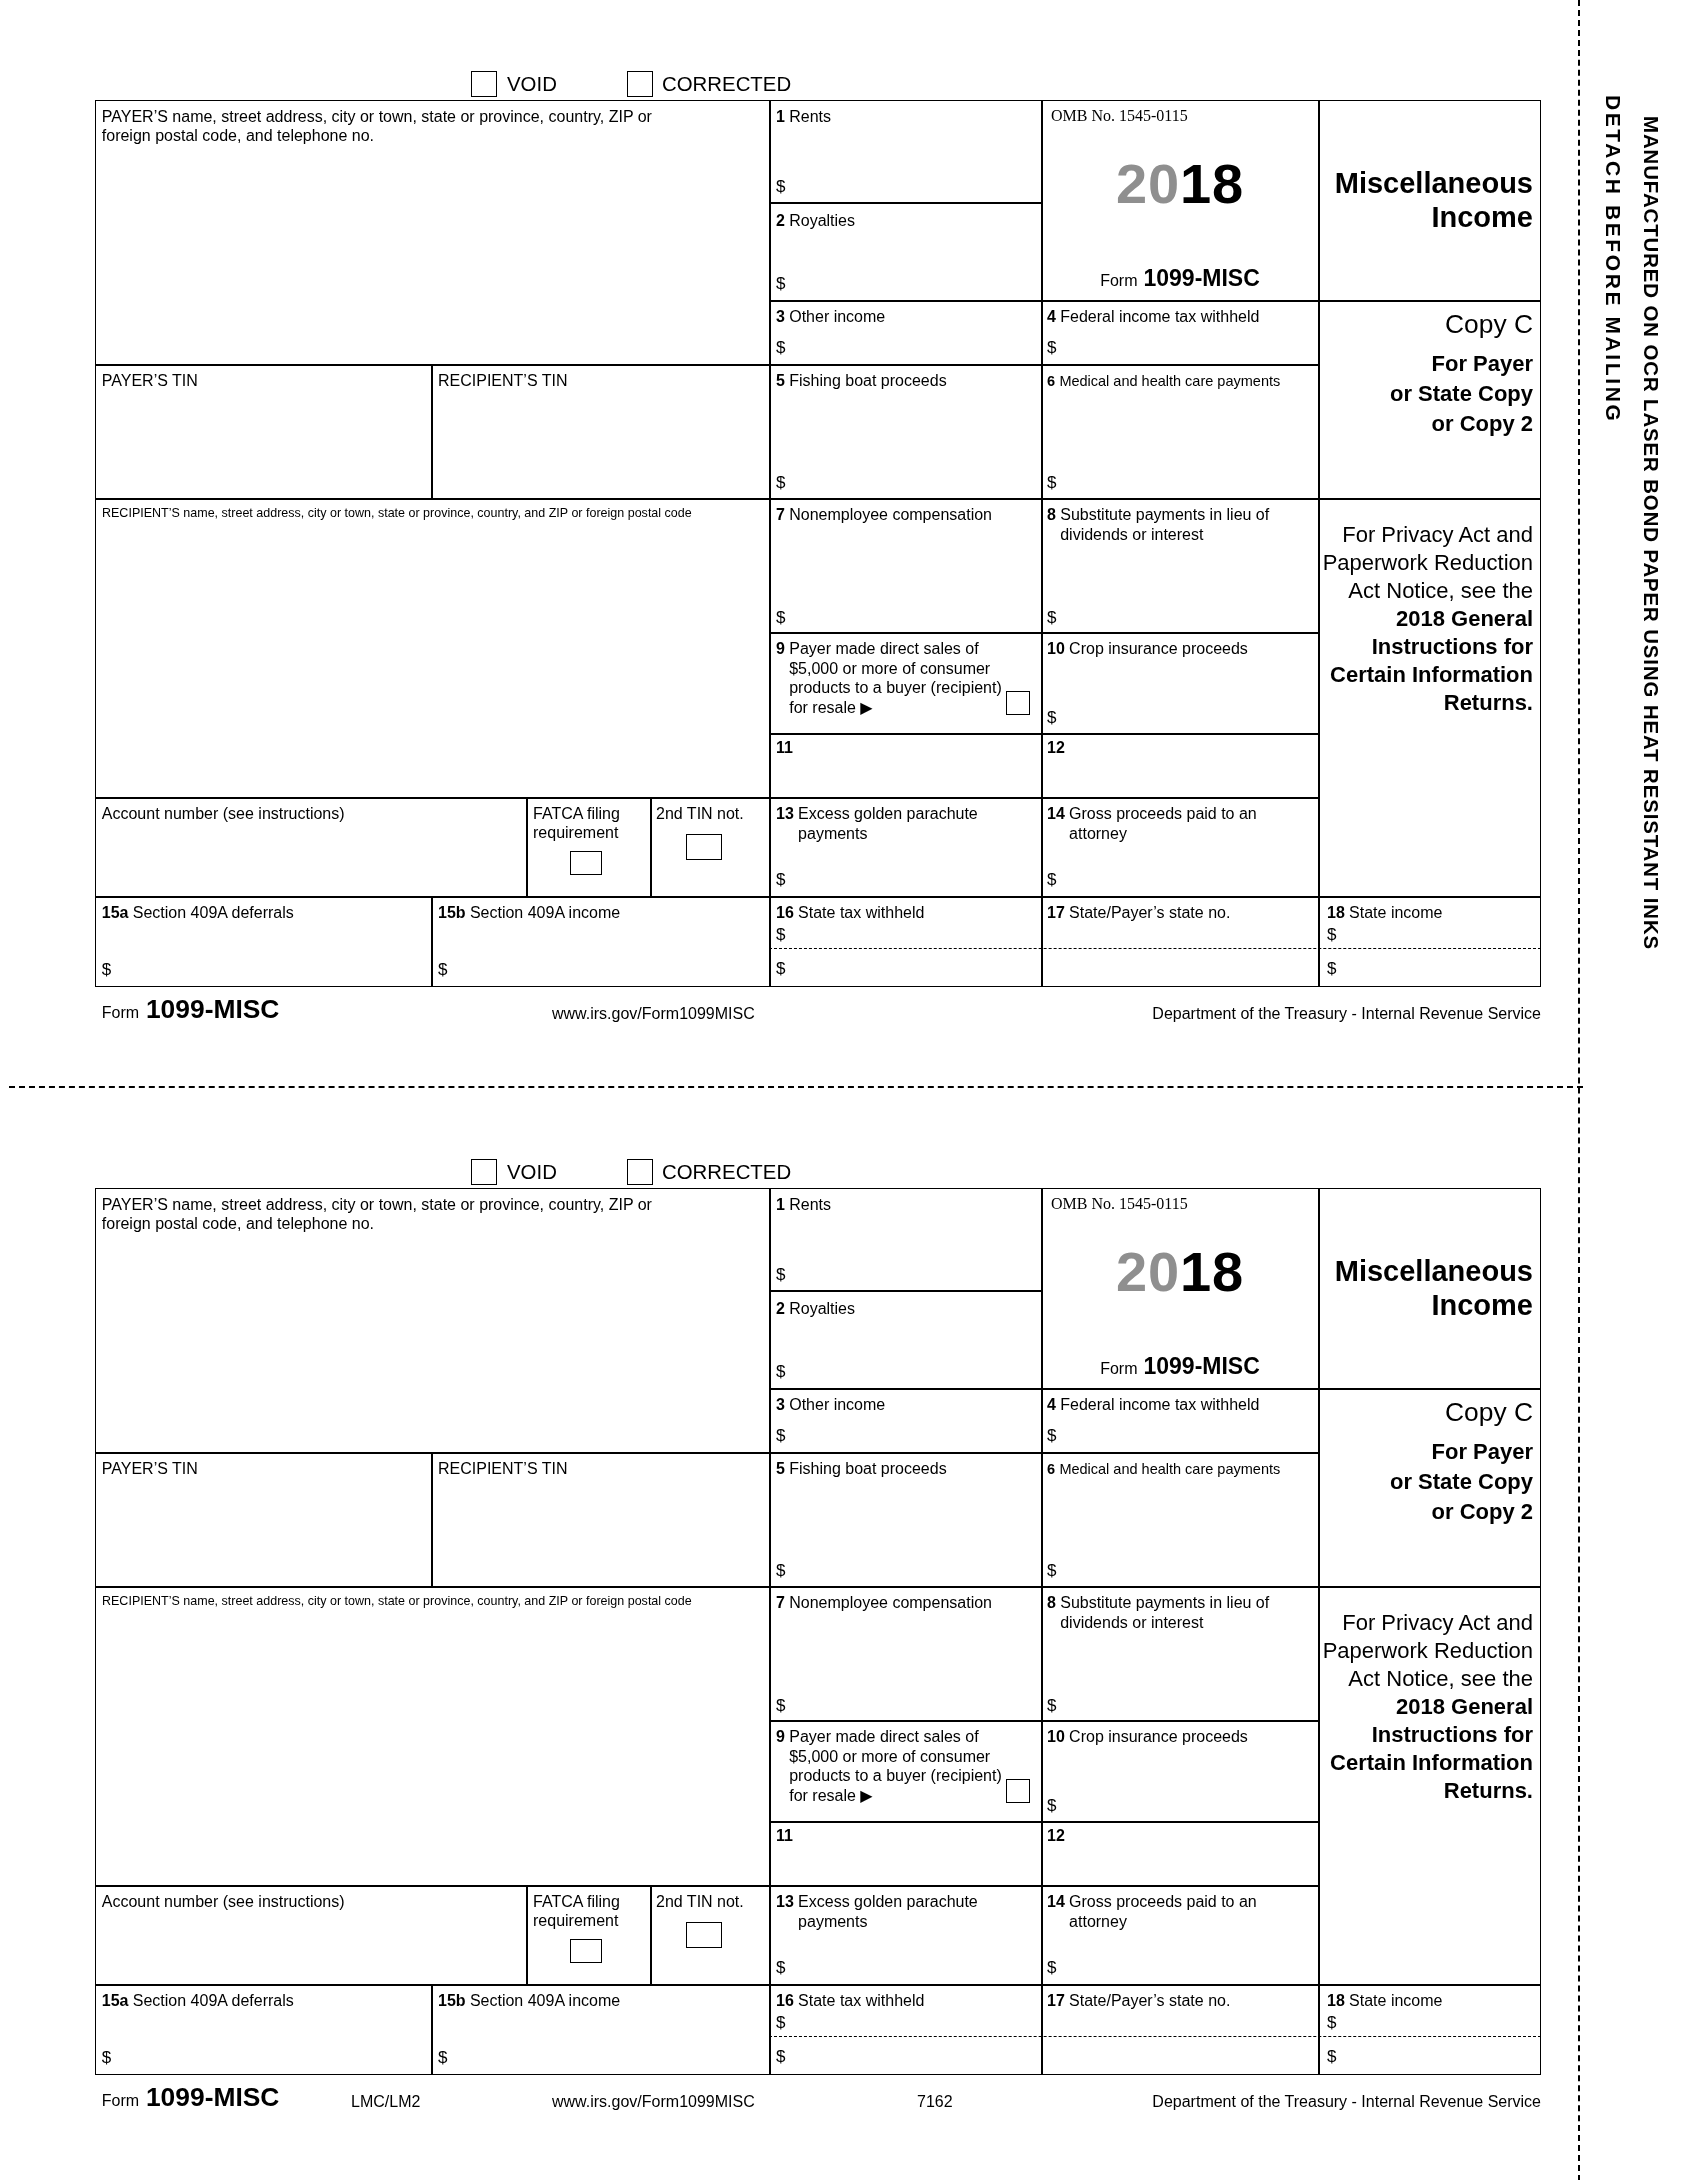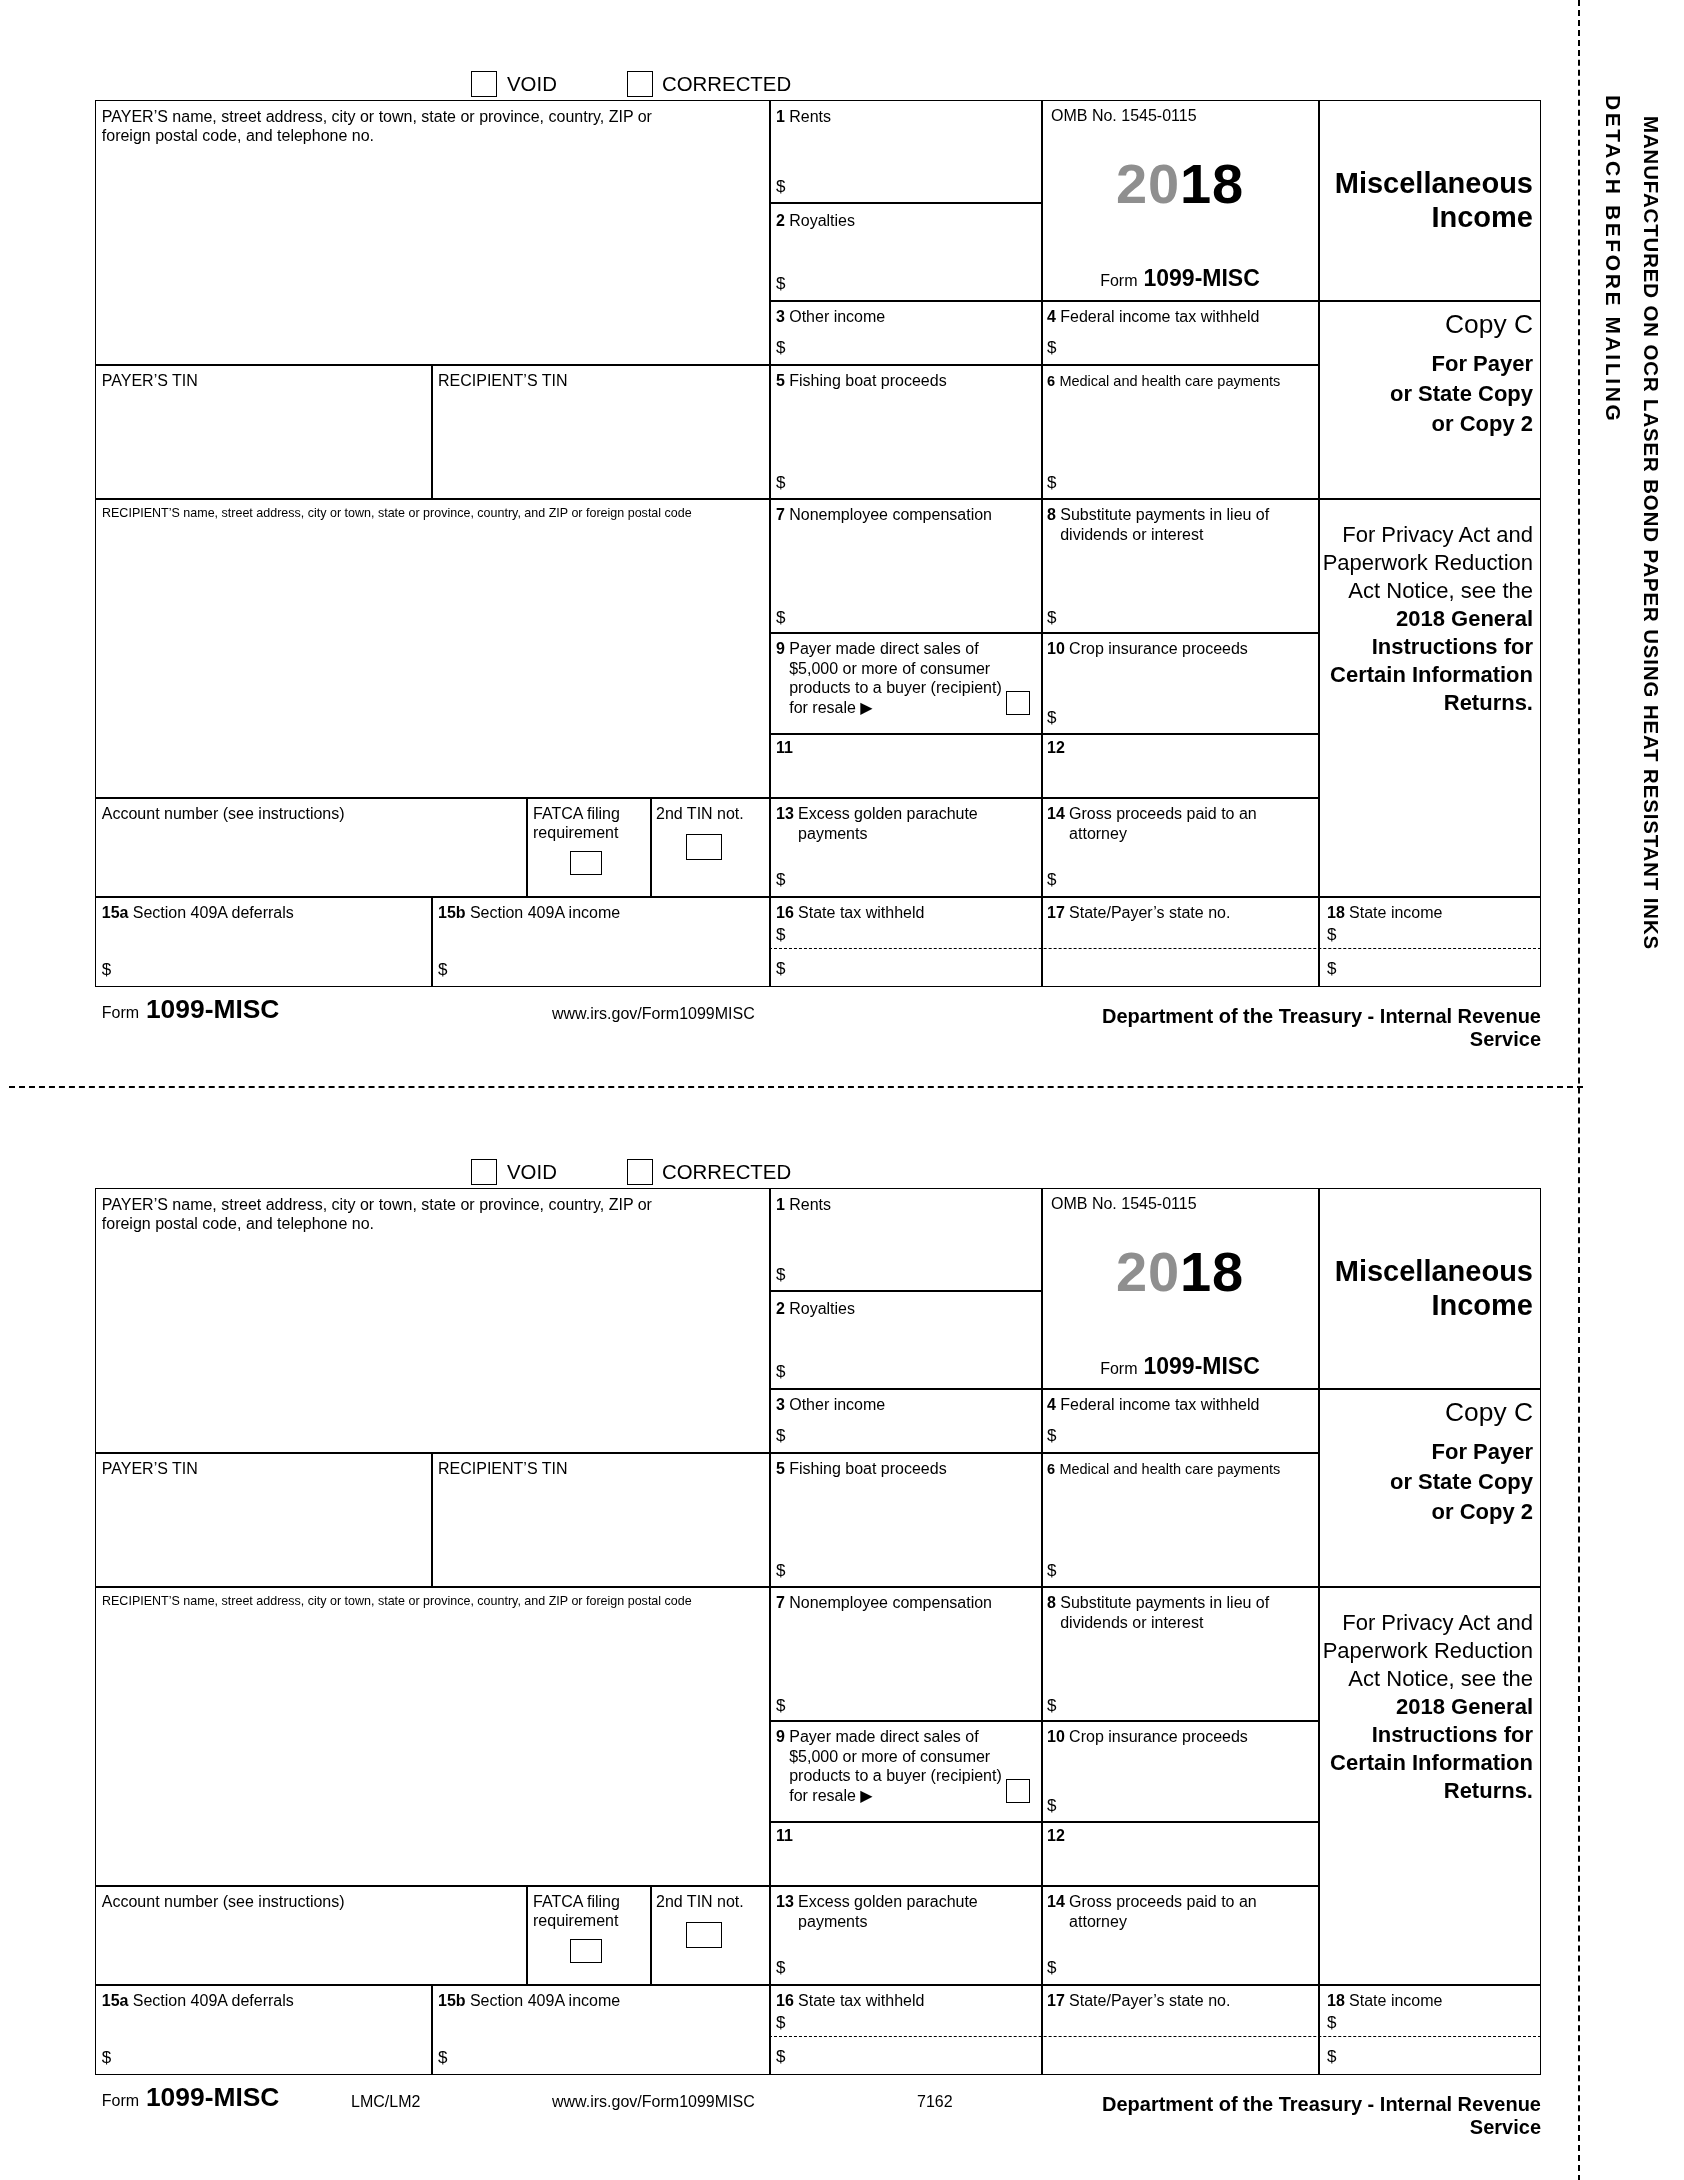--- a/index.html
+++ b/index.html
@@ -17,21 +17,21 @@
   .boxlbl { position:absolute; display:flex; gap:4.3px; line-height:1.22; }
   .boxlbl b { font-weight:bold; white-space:nowrap; }
   .dol { position:absolute; font-size:17px; }
   .cb { position:absolute; background:#fff; border:1.7px solid #000; cursor:pointer; }
 
   .cbrow-label { position:absolute; font-size:20.4px; }
 
   .cond { transform:scaleX(.92); transform-origin:0 0; font-size:13.6px; white-space:nowrap; }
   .sm { font-size:14.5px; }
 
-  .omb { position:absolute; font-size:16px; }
+  .omb { position:absolute; font-size:16px;font-family:Liberation Serif, serif; }
   .year { position:absolute; left:946px; top:85px; width:278px; text-align:center;
           font-size:56px; font-weight:bold; line-height:1; letter-spacing:0.9px; }
   .y20 { color:#8f8f8f; }
   .y18 { color:#000; }
   .formline { position:absolute; left:946px; top:194px; width:278px; display:flex;
               justify-content:center; align-items:baseline; gap:6px; }
   .formline .fw { font-size:16px; }
   .formline .fn { font-size:23px; font-weight:bold; }
 
   .misc-title { position:absolute; left:1230px; top:95px; width:208px; text-align:right;
@@ -42,21 +42,21 @@
   .copyline { font-size:22px; font-weight:bold; line-height:1.38; }
 
   .privacy { position:absolute; left:1227px; top:450px; width:211px; text-align:right;
              font-size:22px; line-height:1.27; }
   .privacy b { font-weight:bold; }
 
   .footer-left { position:absolute; left:6.8px; top:923px; display:flex; align-items:baseline; gap:6.8px; }
   .footer-left .fw { font-size:16px; }
   .footer-left .fn { font-size:26.4px; font-weight:bold; }
   .footer-txt { position:absolute; top:934px; font-size:16px; }
-  .footer-dept { position:absolute; top:934px; left:937px; width:509px; text-align:right; font-size:20px;font-weight:bold; }
+  .footer-dept { position:absolute; top:934px; left:937px; width:509px; text-align:right; font-size:16px; }
 
   .separator { position:absolute; left:8.5px; top:1086px; width:1574px; border-top:2.6px dashed #000; }
   .perf-v { position:absolute; left:1578px; top:0; height:2181px; border-left:2.6px dashed #000; }
 
   .side-text { position:absolute; writing-mode:vertical-rl; font-weight:bold; white-space:nowrap; }
   .side-detach { left:1601px; top:95px; font-size:21px; letter-spacing:2.6px; }
   .side-manu { left:1639px; top:116px; font-size:20.4px; letter-spacing:0.9px; }
 </style>
 </head>
 <body>

